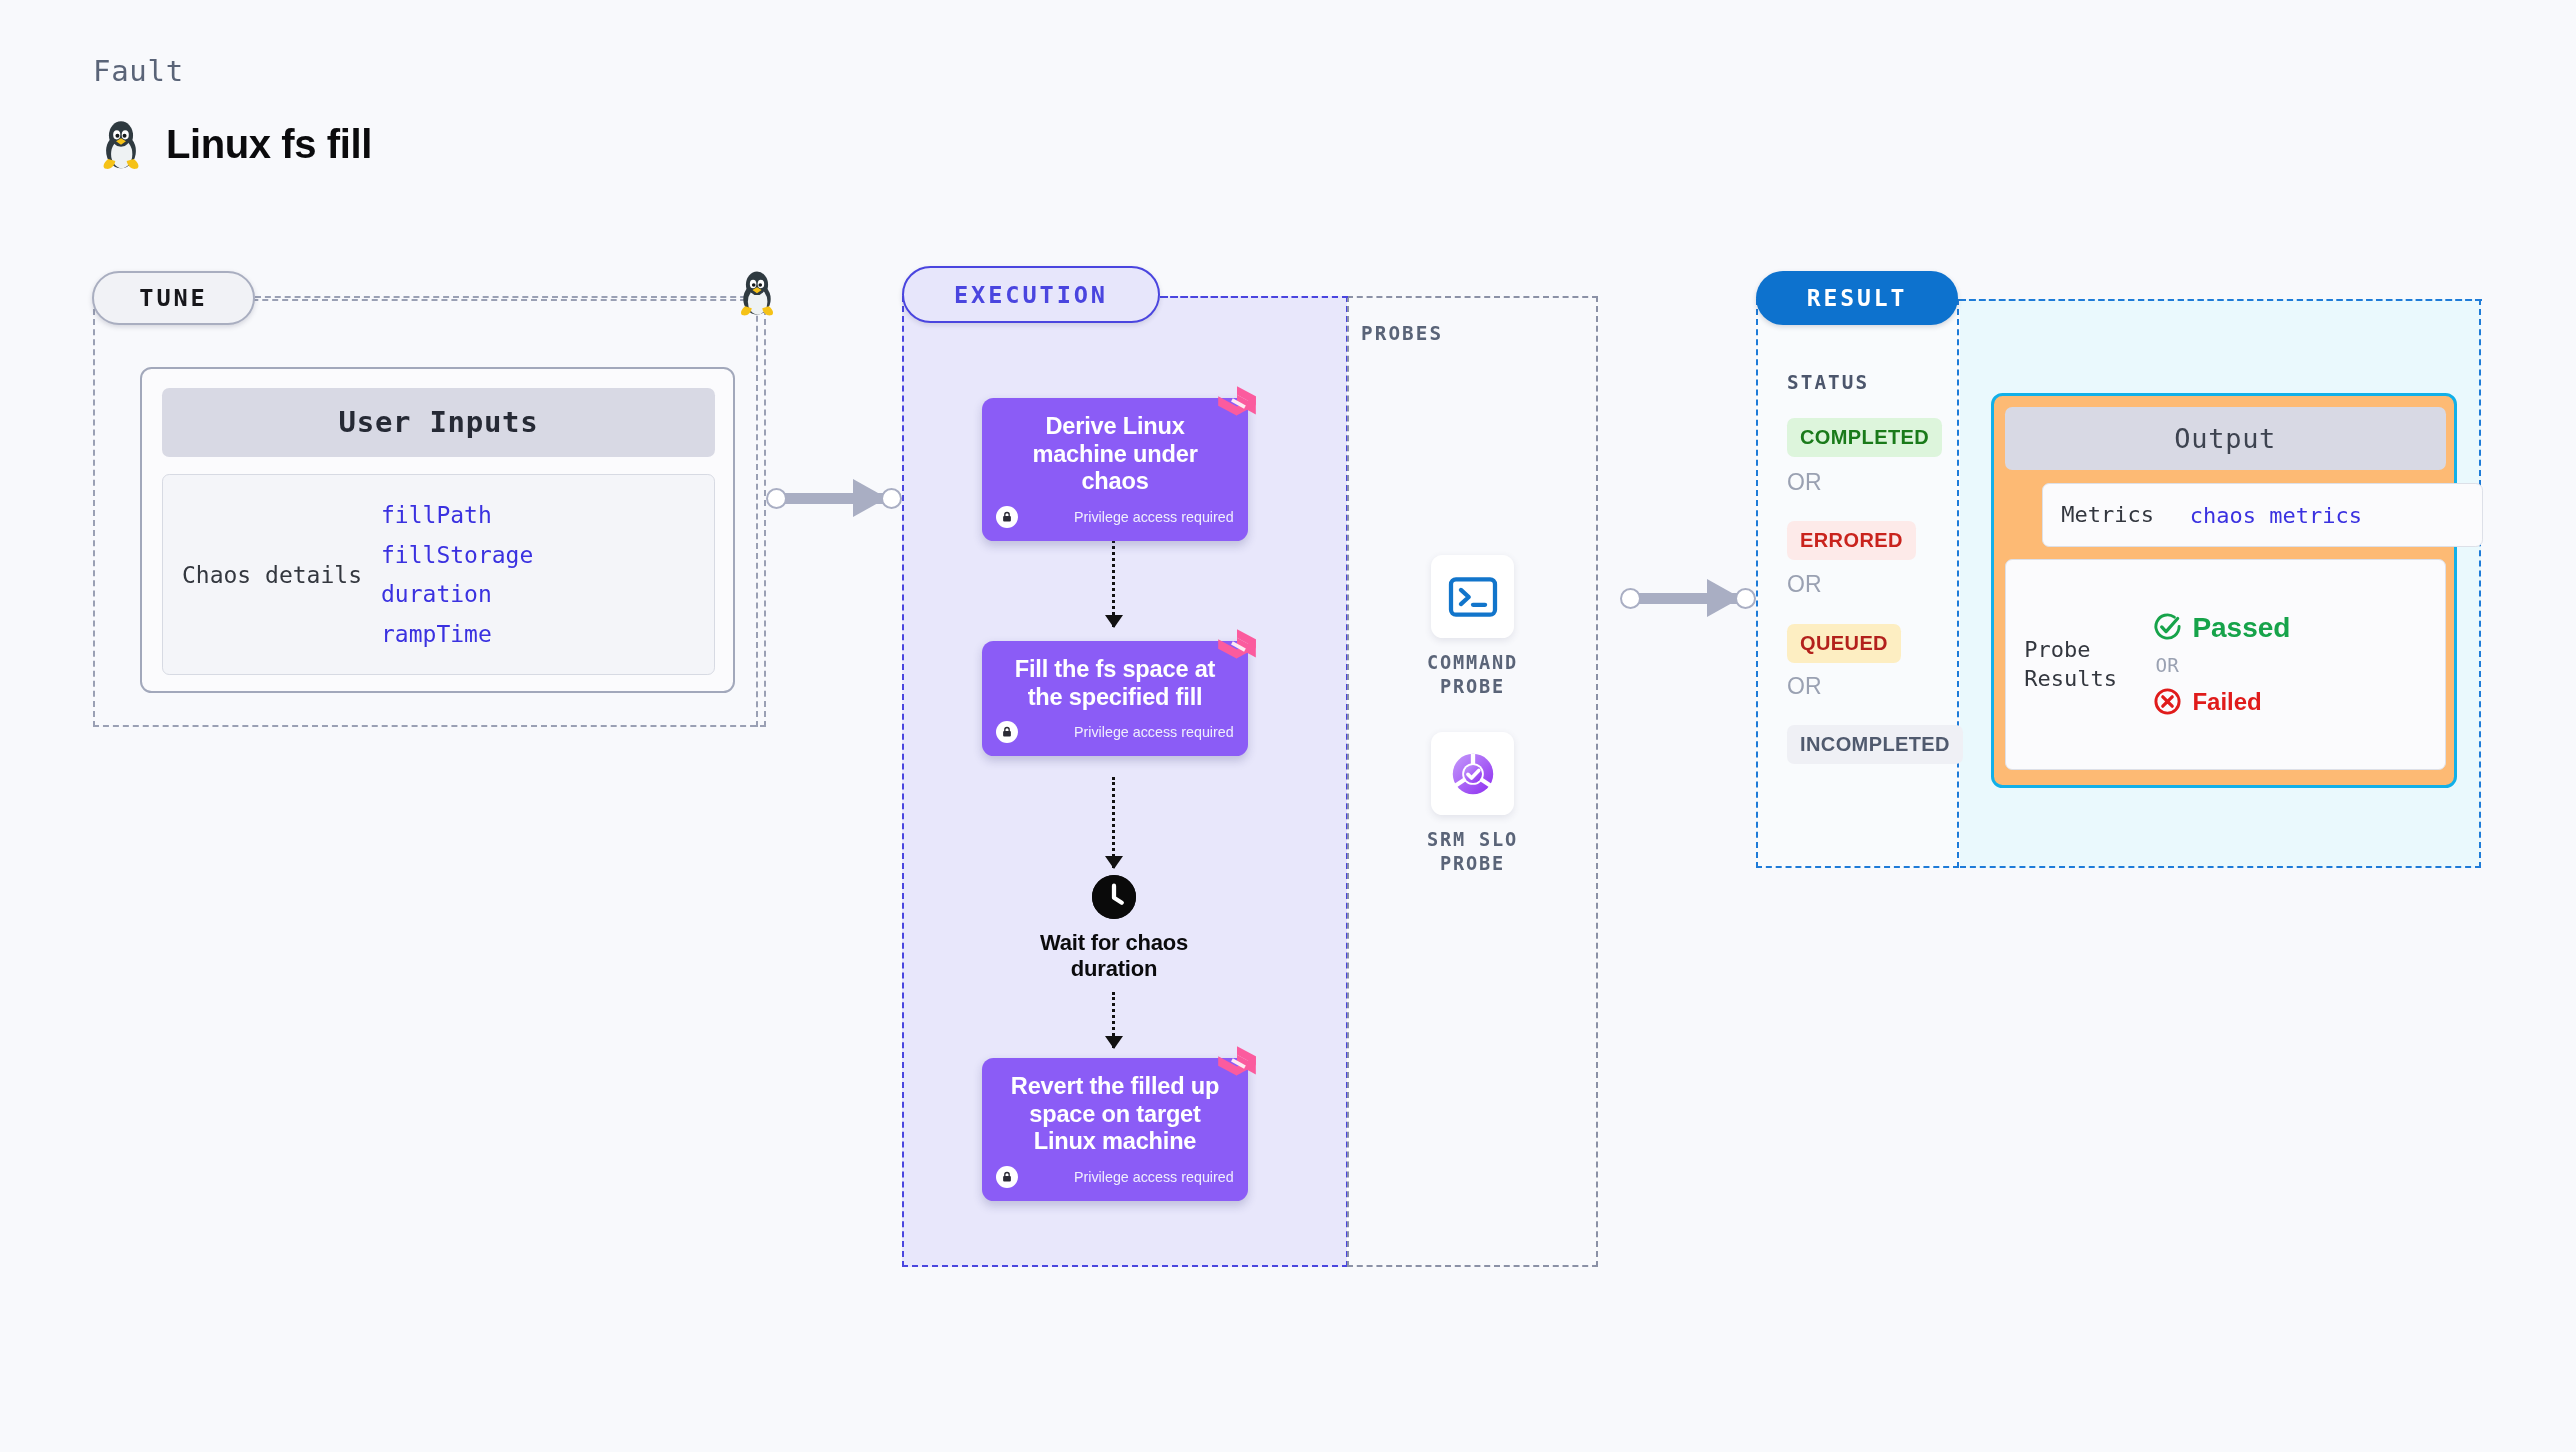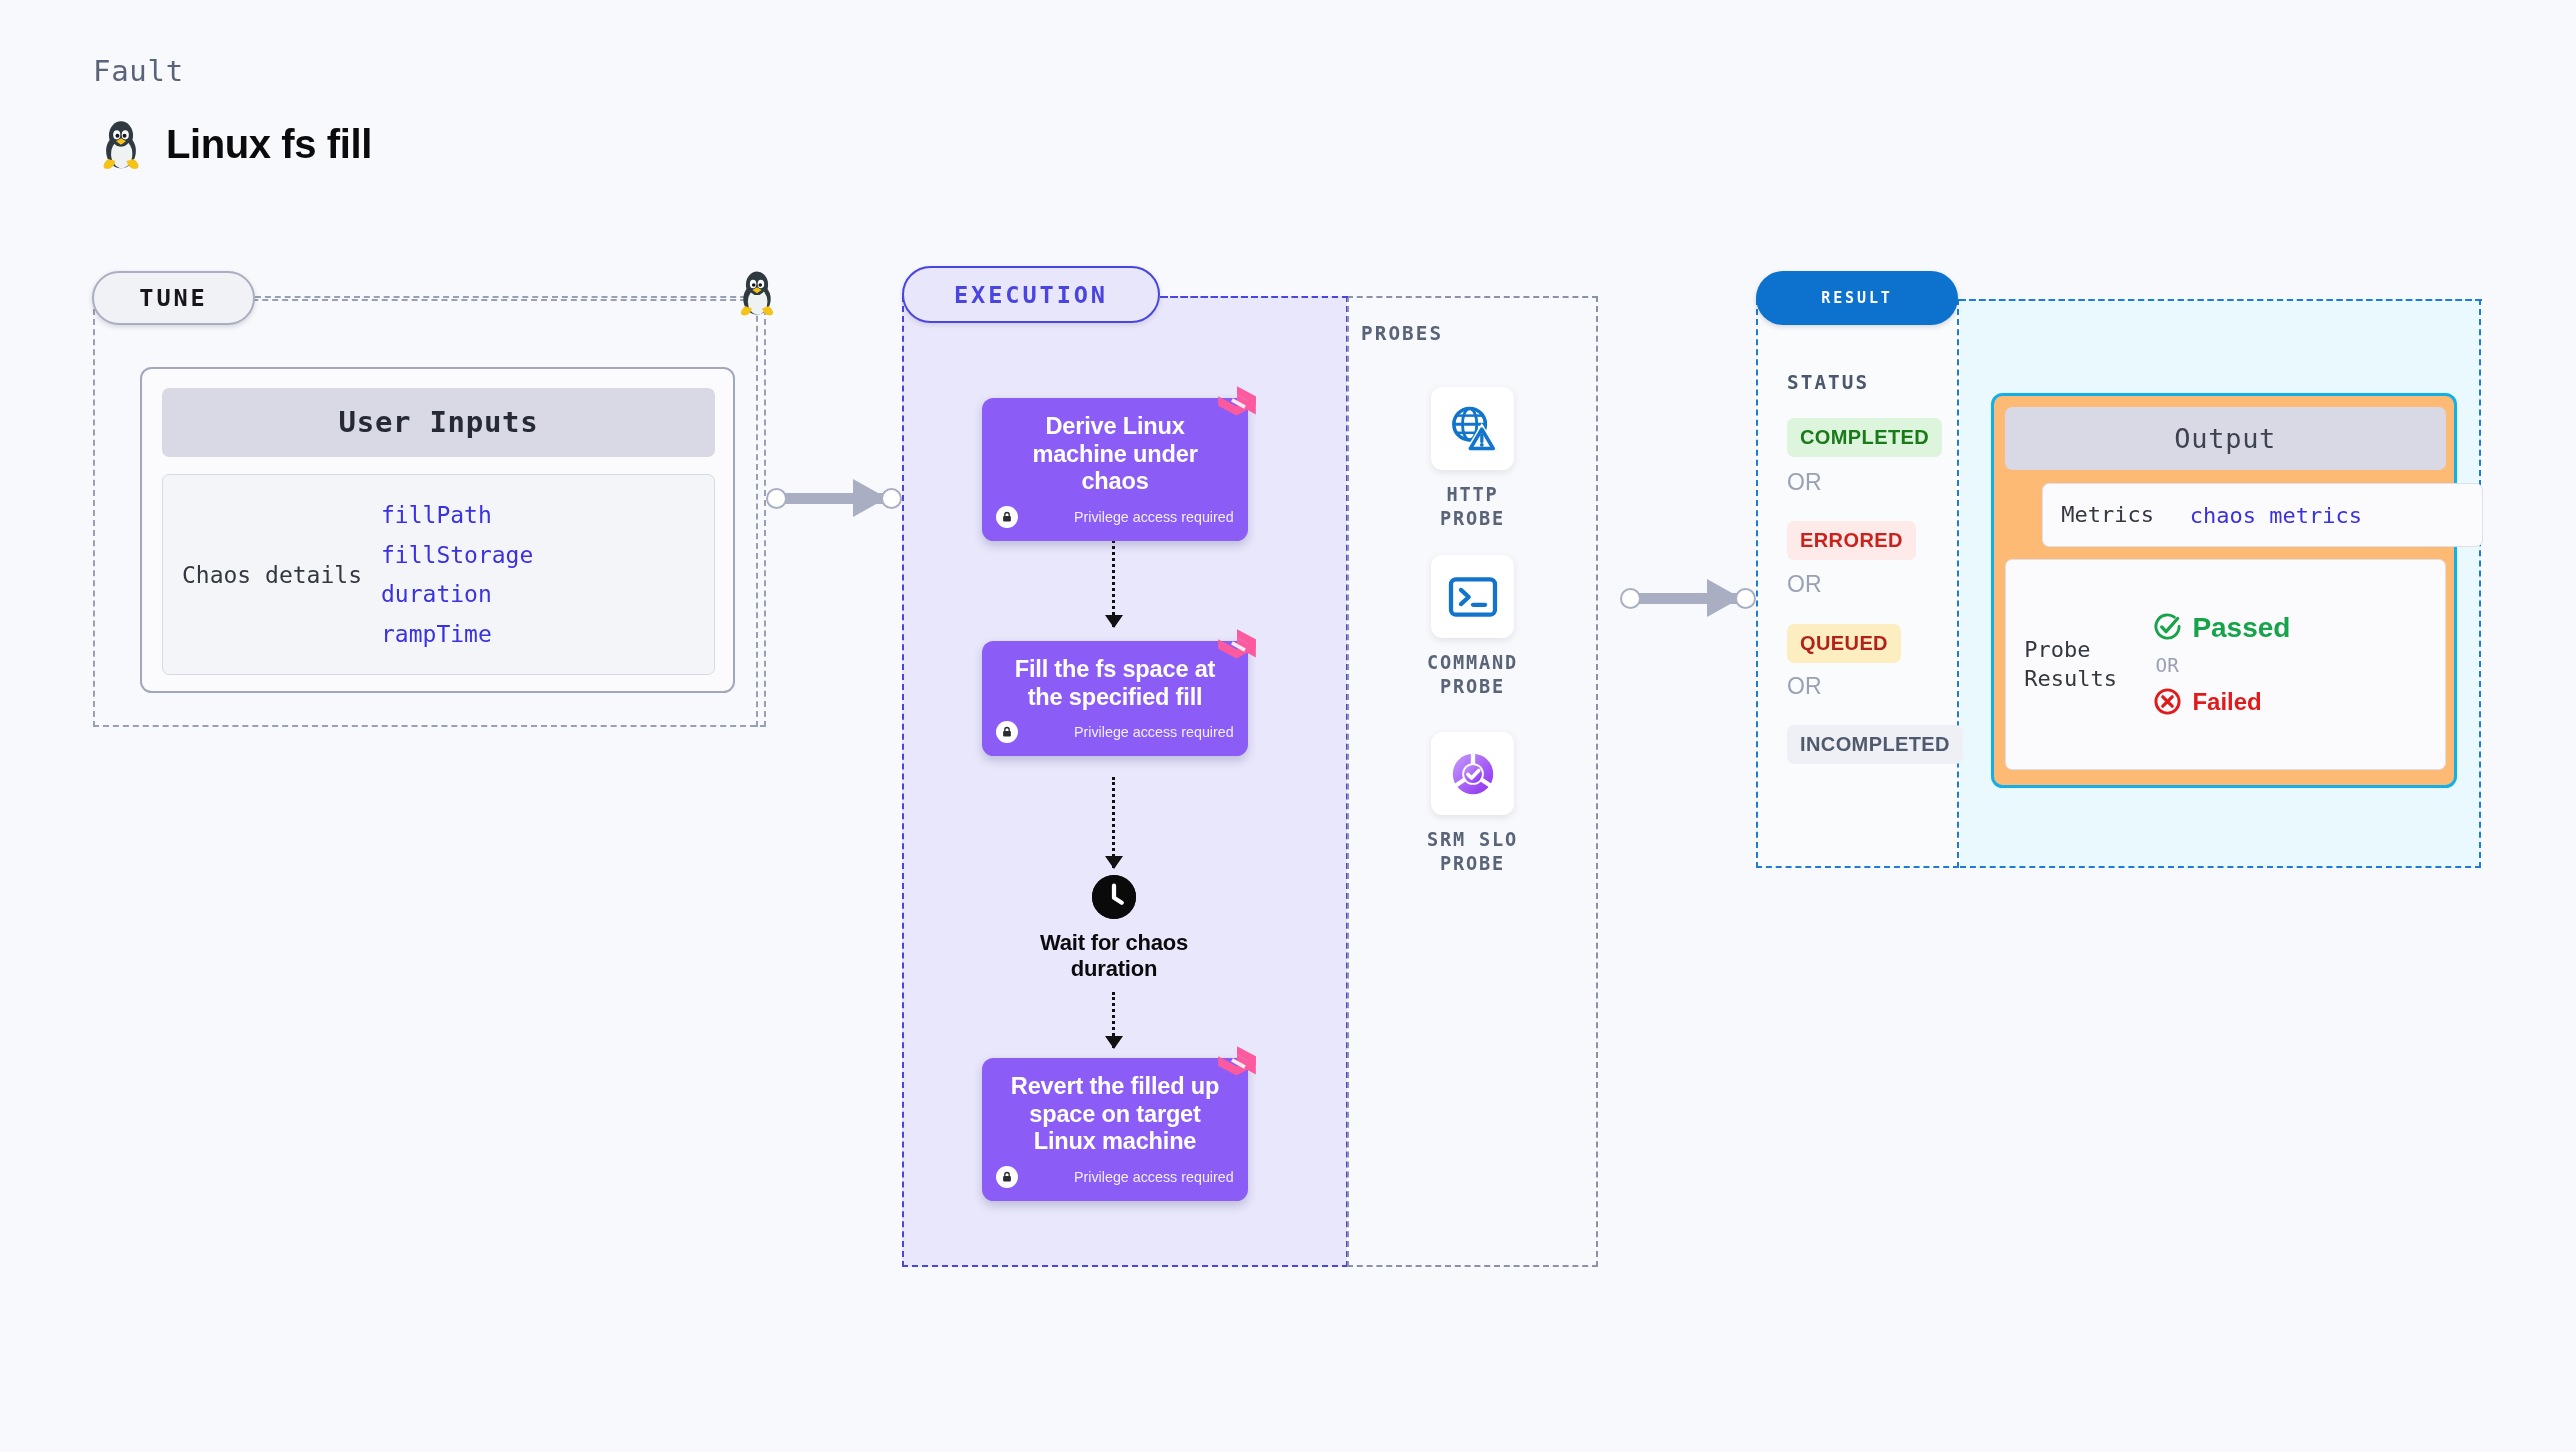--- a/index.html
+++ b/index.html
@@ -42,21 +42,21 @@
     font-size: 23.6px; box-shadow: 0 2.1px 5px rgba(40,44,70,.17);
   }
   .pill-exec {
     left: 902px; top: 266px; width: 258px; height: 57px;
     background: #e7e6fb; border: 2.9px solid #4a45df; color: #4a45df;
     font-size: 23.6px; box-shadow: 0 2.1px 5px rgba(40,44,70,.14);
   }
   .pill-result {
     left: 1756px; top: 271px; width: 202px; height: 54px;
     background: #0d72ce; border: none; color: #fff;
-    font-size: 15px; box-shadow: 0 2.1px 5px rgba(40,44,70,.18);
+    font-size: 23px; box-shadow: 0 2.1px 5px rgba(40,44,70,.18);
   }
 
   
   .region { position: absolute; }
   .region-tune {
     left: 93px; top: 299px; width: 673px; height: 428px;
     border: 2.1px dashed #9aa0b4; background: transparent;
   }
   .exec-body {
     position: absolute; left: 902px; top: 296px; width: 446px; height: 971px;
@@ -444,36 +444,20 @@
           <path d="M5.4 7 V5.2 a3.1 3.1 0 0 1 6.2 0 V7" stroke="#2b2b35" stroke-width="1.9" fill="none"></path>
         </svg>
       </span>
       <span>Privilege access required</span>
     </div>
   </div>
 
   <div class="region region-probes"></div>
   <div class="probes-title">PROBES</div>
 
-  <div class="probe-item probe-1">
-    <div class="probe-tile">
-      <svg width="53" height="53" viewBox="0 0 74 74">
-        <circle cx="33" cy="31" r="22" fill="none" stroke="#1275cb" stroke-width="5"></circle>
-        <ellipse cx="33" cy="31" rx="10" ry="22" fill="none" stroke="#1275cb" stroke-width="4"></ellipse>
-        <line x1="11" y1="31" x2="55" y2="31" stroke="#1275cb" stroke-width="4"></line>
-        <line x1="15" y1="19" x2="51" y2="19" stroke="#1275cb" stroke-width="3.5"></line>
-        <line x1="15" y1="43" x2="51" y2="43" stroke="#1275cb" stroke-width="3.5"></line>
-        <path d="M50 36 L68 66 H32 Z" fill="#f8f9fc" stroke="#f8f9fc" stroke-width="7"></path>
-        <path d="M50 38 L66 65 H34 Z" fill="none" stroke="#1275cb" stroke-width="5" stroke-linejoin="round"></path>
-        <line x1="50" y1="46" x2="50" y2="55" stroke="#1275cb" stroke-width="4.5" stroke-linecap="round"></line>
-        <circle cx="50" cy="60" r="2.6" fill="#1275cb"></circle>
-      </svg>
-    </div>
-    <div class="probe-label">HTTP PROBE</div>
-  </div>
 
   <div class="probe-item probe-2">
     <div class="probe-tile">
       <svg width="52" height="44" viewBox="0 0 72 62">
         <rect x="5" y="6" width="62" height="50" rx="7" fill="none" stroke="#1275cb" stroke-width="6"></rect>
         <path d="M19 21 L30 31 L19 41" fill="none" stroke="#1275cb" stroke-width="6" stroke-linecap="round" stroke-linejoin="round"></path>
         <line x1="36" y1="42" x2="53" y2="42" stroke="#1275cb" stroke-width="6" stroke-linecap="round"></line>
       </svg>
     </div>
     <div class="probe-label">COMMAND PROBE</div>

